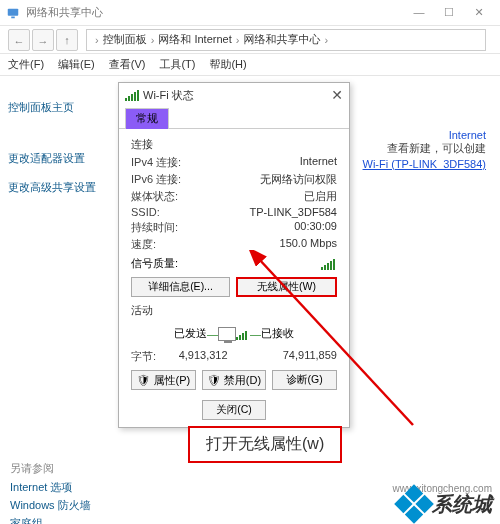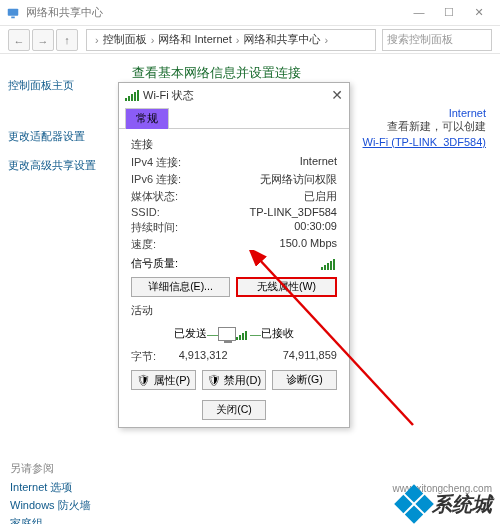--- a/index.html
+++ b/index.html
@@ -83,25 +83,29 @@
     <div class="navbtn">↑</div>
     <div class="breadcrumb">
       <span class="sep">›</span>
       <span>控制面板</span>
       <span class="sep">›</span>
       <span>网络和 Internet</span>
       <span class="sep">›</span>
       <span>网络和共享中心</span>
       <span class="sep">›</span>
     </div>
-    <div class="searchbox">
-      <span>搜索控制面板</span>
-    </div>
-  </div>
-
+  </div>
+
+  <div class="menubar">
+    <span>文件(F)</span>
+    <span>编辑(E)</span>
+    <span>查看(V)</span>
+    <span>工具(T)</span>
+    <span>帮助(H)</span>
+  </div>
 
   <div class="content">
     <div class="sidebar">
       <div>控制面板主页</div>
       <div style="height:8px"></div>
       <div>更改适配器设置</div>
       <div>更改高级共享设置</div>
     </div>
     <div class="main">
       <div class="heading">查看基本网络信息并设置连接</div>
@@ -212,20 +216,21 @@
 
   <svg class="arrow-red" style="left:248px;top:250px;" width="170" height="180">
     <defs>
         <marker id="ah" markerWidth="10" markerHeight="10" refX="2" refY="3" orient="auto">
           <path d="M0,0 L0,6 L8,3 z" fill="#e00000"></path>
         </marker>
       </defs>
     <line x1="165" y1="175" x2="10" y2="8" stroke="#e00000" stroke-width="2.5" marker-end="url(#ah)"></line>
   </svg>
 
+  <div class="callout">打开无线属性(w)</div>
 
   <div class="seealso">
     <div class="hd">另请参阅</div>
     <div>Internet 选项</div>
     <div>Windows 防火墙</div>
     <div>家庭组</div>
   </div>
 
   <div class="wm-url">www.xitongcheng.com</div>
   <div class="watermark">

